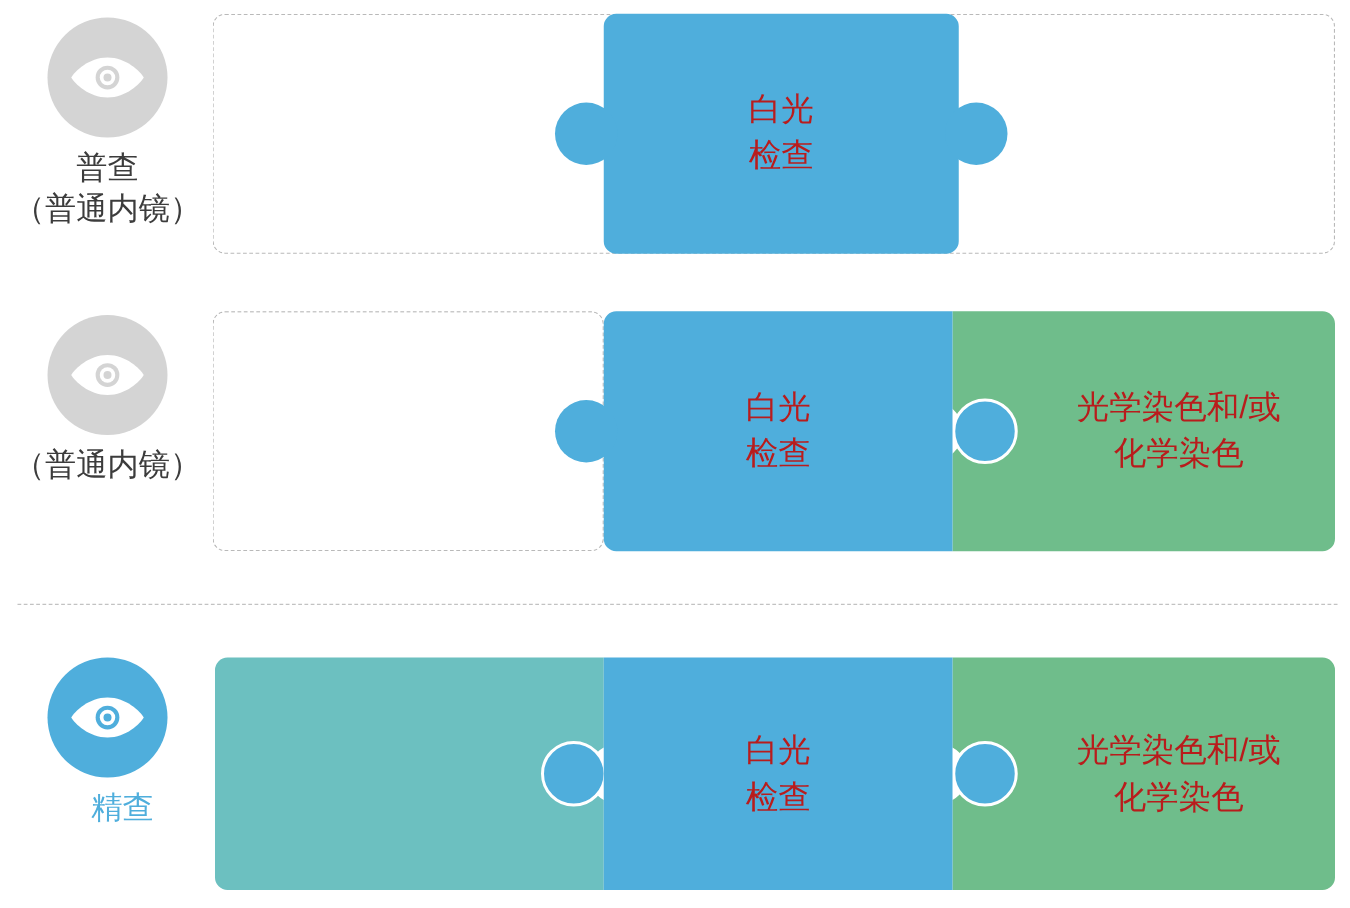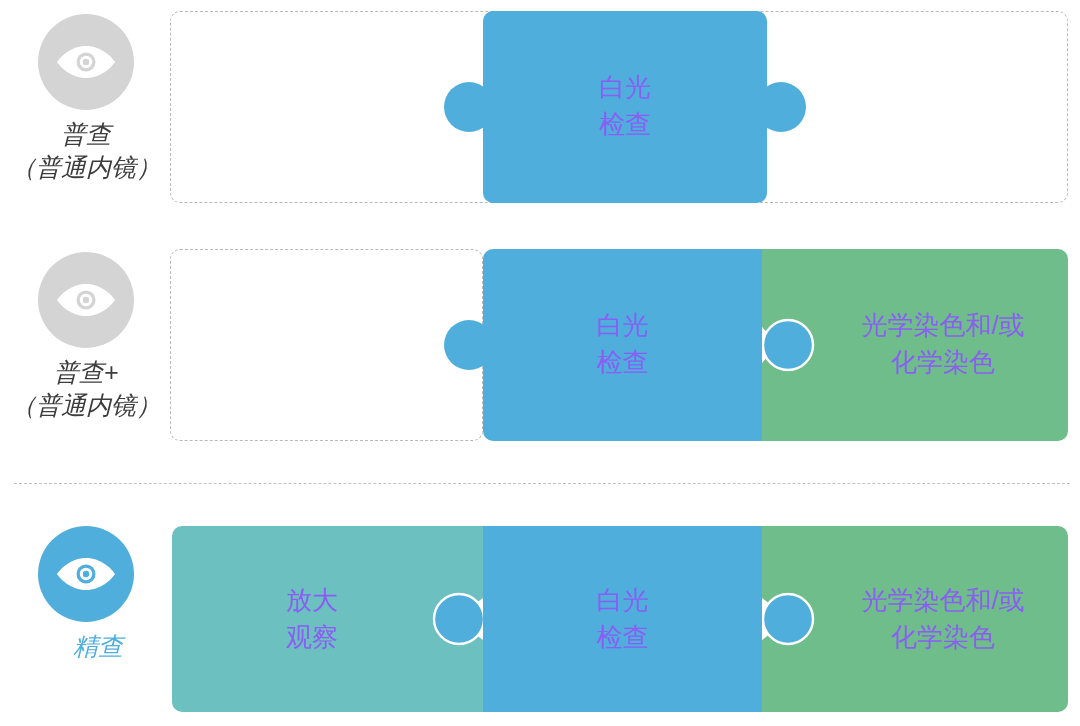--- a/index.html
+++ b/index.html
@@ -15,21 +15,21 @@
   
   .row-label{position:absolute;width:172px;text-align:center;}
   .eye-badge{
     width:96px;height:96px;border-radius:50%;
     margin:0 auto;
     display:flex;align-items:center;justify-content:center;
   }
   .eye-badge.grey{background:#d4d4d4;}
   .eye-badge.blue{background:#4FAEDC;}
   .label-lines{margin-top:8px;line-height:1.30;}
-  .label-lines div{white-space:nowrap;font-style:italic;}
+  .label-lines div{white-space:nowrap;}
   .lbl-grey{color:#3c3c3c;font-size:25px;}
   .lbl-blue{color:#4FAEDC;font-size:25px;margin-left:24px;}
 
   
   .dashed-box{
     position:absolute;
     border:1.6px dashed #b9b9b9;
     border-radius:10px;
     box-sizing:border-box;
     background:transparent;
@@ -38,21 +38,21 @@
     position:absolute;
     border-top:1.6px dashed #c2c2c2;
     height:0;
   }
 
   
   .piece{position:absolute;}
   .piece svg{display:block;overflow:visible;}
   .piece-text{
     position:absolute;
-    color:#8b5cf6;
+    color:#b91c1c;
     font-size:26px;
     line-height:1.42;
     text-align:center;
     white-space:nowrap;
     pointer-events:none;
   }
   .piece-text div{white-space:nowrap;}
 </style>
 </head>
 <body>
@@ -97,21 +97,20 @@
   <div class="row-label" style="left:0px;top:252px;">
     <div class="eye-badge grey">
       <svg width="62" height="38" viewBox="0 0 62 38" aria-hidden="true">
         <path d="M31 3 C46 3 57 14 60 19 C57 24 46 35 31 35 C16 35 5 24 2 19 C5 14 16 3 31 3 Z" fill="#ffffff"></path>
         <circle cx="31" cy="19" r="9.5" fill="#d4d4d4"></circle>
         <circle cx="31" cy="19" r="6.2" fill="#ffffff"></circle>
         <circle cx="31" cy="19" r="3.2" fill="#d4d4d4"></circle>
       </svg>
     </div>
     <div class="label-lines lbl-grey">
-      <div>普查+</div>
       <div>（普通内镜）</div>
     </div>
   </div>
 
   <div class="dashed-box" style="left:170px;top:249px;width:313px;height:192px;"></div>
 
   <div class="piece" style="left:762px;top:249px;">
     <svg width="306" height="192" viewBox="0 0 306 192">
       <path fill="#6FBD8B" d="
         M0,0 H296 A10,10 0 0 1 306,10 V182 A10,10 0 0 1 296,192 H0
@@ -158,24 +157,20 @@
   </div>
 
   <div class="piece" style="left:172px;top:526px;">
     <svg width="311" height="186" viewBox="0 0 311 186">
       <path fill="#6CC0C0" d="
         M10,0 H311 V72
         a24,24 0 0 0 0,42
         V186 H10 A10,10 0 0 1 0,176 V10 A10,10 0 0 1 10,0 Z"></path>
       <circle cx="287" cy="93" r="25" fill="#4FAEDC" stroke="#ffffff" stroke-width="2.4"></circle>
     </svg>
-    <div class="piece-text" style="left:0;top:56px;width:280px;">
-      <div>放大</div>
-      <div>观察</div>
-    </div>
   </div>
 
   <div class="piece" style="left:762px;top:526px;">
     <svg width="306" height="186" viewBox="0 0 306 186">
       <path fill="#6FBD8B" d="
         M0,0 H296 A10,10 0 0 1 306,10 V176 A10,10 0 0 1 296,186 H0
         V114
         a24,24 0 0 0 0,-42
         V0 Z"></path>
       <circle cx="26" cy="93" r="25" fill="#4FAEDC" stroke="#ffffff" stroke-width="2.4"></circle>

